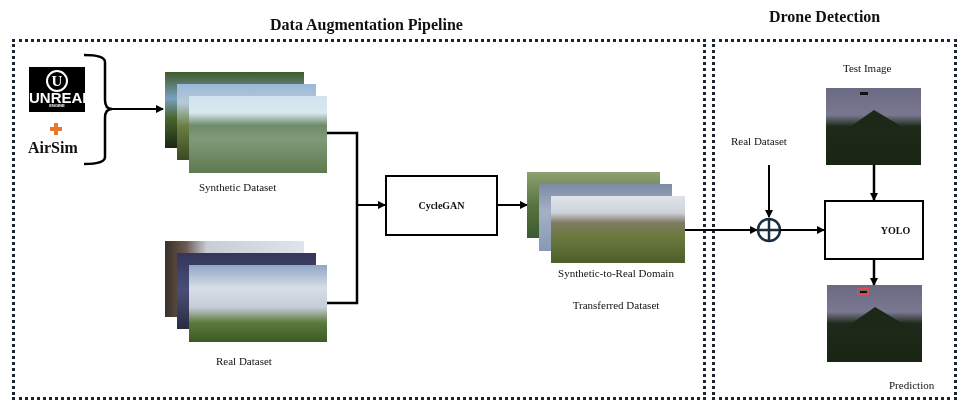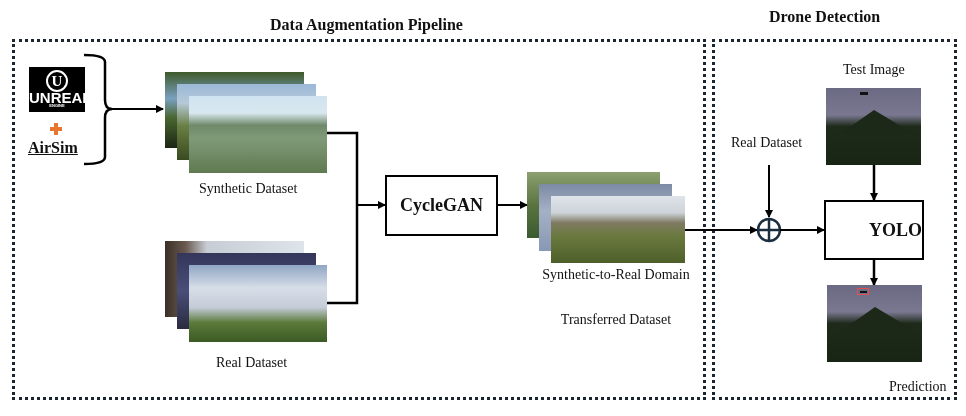--- a/index.html
+++ b/index.html
@@ -1,21 +1,21 @@
 <!DOCTYPE html>
 <html><head>
 <meta charset="utf-8">
 <style>
   html, body { margin:0; padding:0; background:#fff; }
   body { width:966px; height:416px; position:relative; overflow:hidden; font-family:"Liberation Serif", serif; color:#111; }
   .abs { position:absolute; }
   .title { font-weight:bold; font-size:16px; white-space:nowrap; }
-  .label { font-size:14px; white-space:nowrap; text-align:center; }
+  .label { font-size:11px; white-space:nowrap; text-align:center; }
   .panel { border:3px dotted #1a2530; box-sizing:border-box; }
-  .box { border:2.5px solid #000; box-sizing:border-box; background:#fff; display:flex; align-items:center; justify-content:center; font-weight:bold; font-size:18px;text-align:right; }
+  .box { border:2.5px solid #000; box-sizing:border-box; background:#fff; display:flex; align-items:center; justify-content:center; font-weight:bold; font-size:10px;text-align:right; }
   .photo { position:absolute; box-sizing:border-box; overflow:hidden; }
   svg.wires { position:absolute; left:0; top:0; }
 </style>
 </head>
 <body>
 
 <div class="abs title" style="left:270px; top:8px;margin-top:8px;">Data Augmentation Pipeline</div>
 <div class="abs title" style="left:769px; top:8px;">Drone Detection</div>
 
 <div class="abs panel" style="left:12px; top:39px; width:694px; height:361px;"></div>
@@ -57,21 +57,21 @@
 
 <div class="abs" style="left:29px; top:67px; width:56px; height:45px; background:#000; color:#fff; text-align:center;">
   <div style="margin:3px auto 0; width:22px; height:22px; border:2px solid #fff; border-radius:50%; box-sizing:border-box; font-family:'Liberation Serif',serif; font-weight:bold; font-size:15px; line-height:18px;">U</div>
   <div style="font-family:'Liberation Sans',sans-serif; font-weight:bold; font-size:15px; line-height:10px; margin-top:1px;">UNREAL</div>
   <div style="font-family:'Liberation Sans',sans-serif; font-weight:bold; font-size:4px; line-height:5px;">ENGINE</div>
 </div>
 <div class="abs" style="left:50px; top:123px; width:12px; height:12px;">
   <div style="position:absolute; left:4px; top:0; width:4px; height:12px; background:#e8762c;"></div>
   <div style="position:absolute; left:0; top:4px; width:12px; height:4px; background:#e8762c;"></div>
 </div>
-<div class="abs" style="left:28px; top:139px; font-weight:bold; font-size:16px;text-decoration:underline;">AirSim</div>
+<div class="abs" style="left:28px; top:139px; font-weight:bold; font-size:16px;">AirSim</div>
 
 <div>
   <div class="photo" style="left:165px; top:72px; width:139px; height:76px; background:linear-gradient(180deg,#3f5a2a 0%,#7aa0c0 35%,#4a6630 60%,#1c2614 100%);"></div>
   <div class="photo" style="left:177px; top:84px; width:139px; height:76px; background:linear-gradient(180deg,#9ab8d8 0%,#b7c9d8 25%,#6a7f44 55%,#3a4a20 100%);"></div>
   <div class="photo" style="left:189px; top:96px; width:138px; height:77px; background:linear-gradient(180deg,#cfe3f0 0%,#d9e8ef 22%,#6f8a6a 38%,#7f9a78 55%,#5f7a50 100%);"></div>
 </div>
 <div class="abs label" style="left:199px; top:181px;">Synthetic Dataset</div>
 
 <div>
   <div class="photo" style="left:165px; top:241px; width:139px; height:76px; background:linear-gradient(90deg,#3a3028 0%,#6a5a50 15%,#c8ccd4 30%,#dfe3ea 100%);"></div>
@@ -81,21 +81,21 @@
 <div class="abs label" style="left:216px; top:355px;">Real Dataset</div>
 
 <div class="abs box" style="left:385px; top:175px; width:113px; height:61px;">CycleGAN</div>
 
 <div>
   <div class="photo" style="left:527px; top:172px; width:133px; height:66px; background:linear-gradient(180deg,#8ca070 0%,#5a7440 50%,#3a5a30 100%);"></div>
   <div class="photo" style="left:539px; top:184px; width:133px; height:67px; background:linear-gradient(180deg,#7c8aa4 0%,#a4b0c4 40%,#8898b4 100%);"></div>
   <div class="photo" style="left:551px; top:196px; width:134px; height:67px; background:linear-gradient(180deg,#dfe4ea 0%,#cdd3d8 25%,#7f7a62 40%,#6a7a3e 60%,#4e5e2a 100%);"></div>
 </div>
 <div class="abs label" style="left:536px; top:267px; width:160px;">Synthetic-to-Real Domain</div>
-<div class="abs label" style="left:536px; top:312px; width:160px;">Transferred  Dataset</div>
+<div class="abs label" style="left:536px; top:299px; width:160px;">Transferred  Dataset</div>
 
 <div class="abs label" style="left:731px; top:135px;">Real Dataset</div>
 <div class="abs label" style="left:843px; top:62px;">Test Image</div>
 
 <div class="photo" style="left:826px; top:88px; width:95px; height:77px; background:linear-gradient(180deg,#6a6a82 0%,#7a7890 35%,#1e2a1a 50%,#182414 100%);">
   <div style="position:absolute; left:14px; top:22px; width:0; height:0; border-left:34px solid transparent; border-right:40px solid transparent; border-bottom:24px solid #1c2818;"></div>
   <div style="position:absolute; left:34px; top:4px; width:8px; height:3px; background:#111;"></div>
 </div>
 
 <div class="abs box" style="left:824px; top:200px; width:100px; height:60px;padding-left:43px;">YOLO</div>

